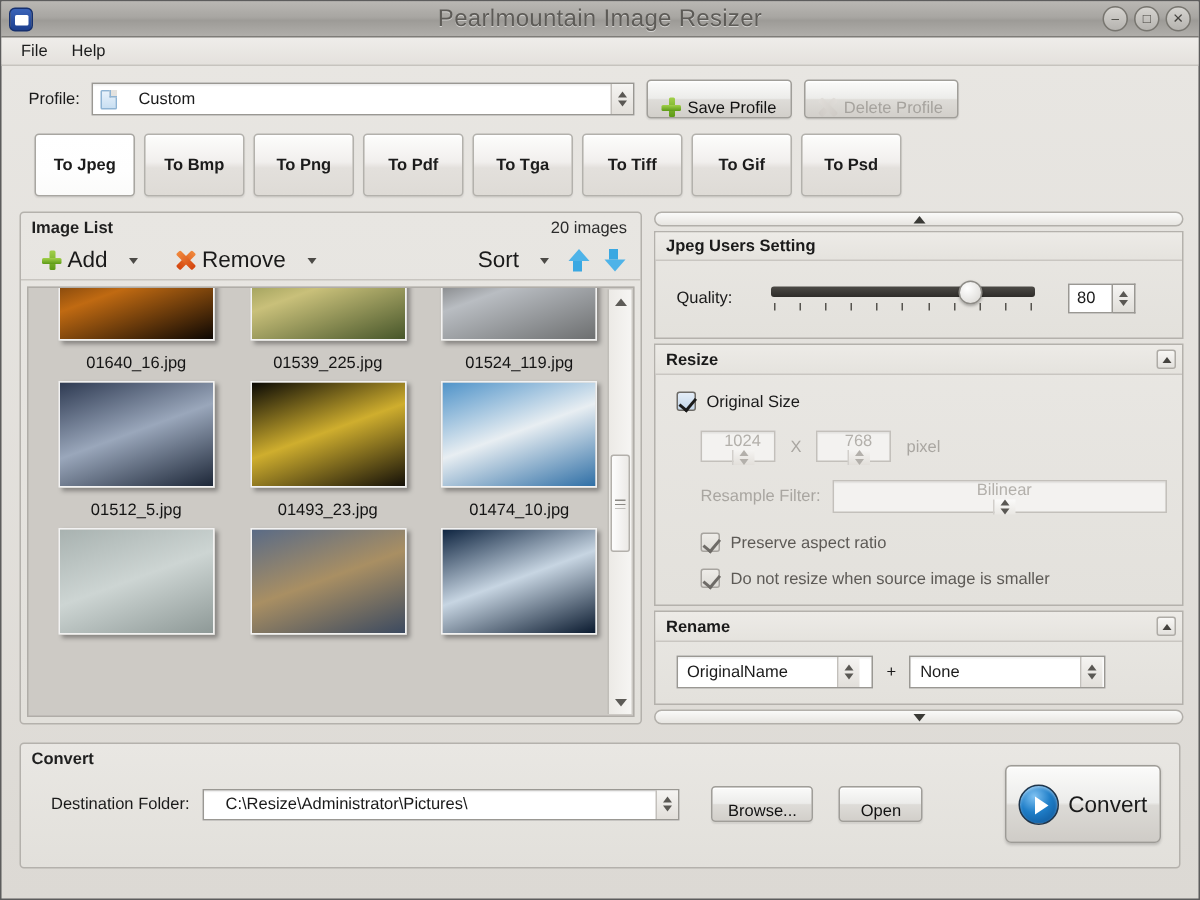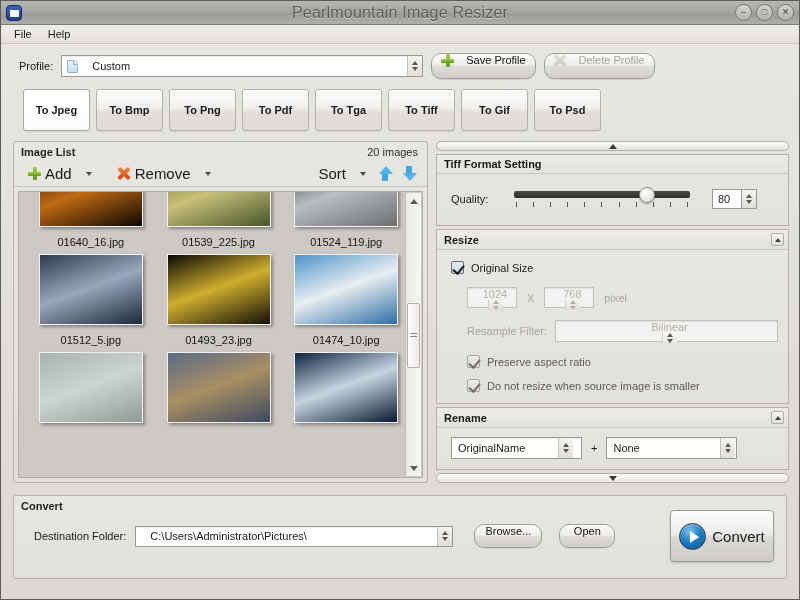--- a/index.html
+++ b/index.html
@@ -77,22 +77,22 @@
   .doc-icon {
     width:11px; height:13px; margin-left:5px; flex:0 0 auto;
     background:linear-gradient(180deg,#e8f2fb 0%,#c9dff2 100%);
     border:1px solid #8fb4d4; border-radius:1px; position:relative;
   }
   .doc-icon:after{content:"";position:absolute;right:-1px;top:-1px;width:4px;height:4px;background:#e4e2de;border-left:1px solid #8fb4d4;border-bottom:1px solid #8fb4d4;}
   #profile-combo { flex:1; max-width:362px; }
   .btn {
     height:26px; padding:0 9px; font-size:11px;
     background:linear-gradient(180deg,#fbfbfa 0%,#ececea 48%,#dedcd8 52%,#d2cfca 100%);
-    border:1px solid #a09e99; border-radius:10px;
-    display:flex; align-items:flex-start; gap:12px; white-space:nowrap;
+    border:1px solid #a09e99; border-radius:3px;
+    display:flex; align-items:flex-end; gap:4px; white-space:nowrap;
     color:#121212;
     box-shadow:0 1px 1px rgba(0,0,0,.08), inset 0 1px 0 rgba(255,255,255,.9);
   }
   .btn.disabled { color:#a6a39e; }
   .plus-ic {
     width:13px; height:13px; position:relative; flex:0 0 auto;
   }
   .plus-ic:before, .plus-ic:after {
     content:""; position:absolute; background:linear-gradient(180deg,#a2d04a,#5c9a16);
     border-radius:1px;
@@ -423,21 +423,21 @@
       </div>
     </div>
 
     <div id="settings-panel">
       <div class="collapse-bar">
         <div class="cb-up"></div>
       </div>
 
       <div class="sect">
         <div class="sect-hd">
-          <div class="t">Tiff Format Setting</div>
+          <div class="t">Jpeg Users Setting</div>
         </div>
         <div class="sect-body" style="padding:13px 10px 14px 14px">
           <div class="row">
             <div class="lbl" style="width:54px">Quality:</div>
             <div class="slider-wrap">
               <div class="slider-track"></div>
               <div class="slider-knob"></div>
               <div class="ticks" id="quality-ticks">
                   <i></i>
                   <i></i>
@@ -546,21 +546,21 @@
         <div class="cb-dn"></div>
       </div>
     </div>
   </div>
 
   <div class="convert-sect">
     <div class="group-title">Convert</div>
     <div class="cv-row">
       <div class="lbl">Destination Folder:</div>
       <div class="combo" style="width:318px;height:21px">
-        <div class="combo-text">C:\Users\Administrator\Pictures\</div>
+        <div class="combo-text">C:\Resize\Administrator\Pictures\</div>
         <div class="spin-btns">
           <div class="spin-up"></div>
           <div class="spin-dn"></div>
         </div>
       </div>
       <div class="btn" style="height:24px;margin-left:12px;justify-content:center;width:68px">Browse...</div>
       <div class="btn" style="height:24px;margin-left:8px;justify-content:center;width:56px">Open</div>
     </div>
     <div class="convert-btn">
       <div class="play-ic"></div>

